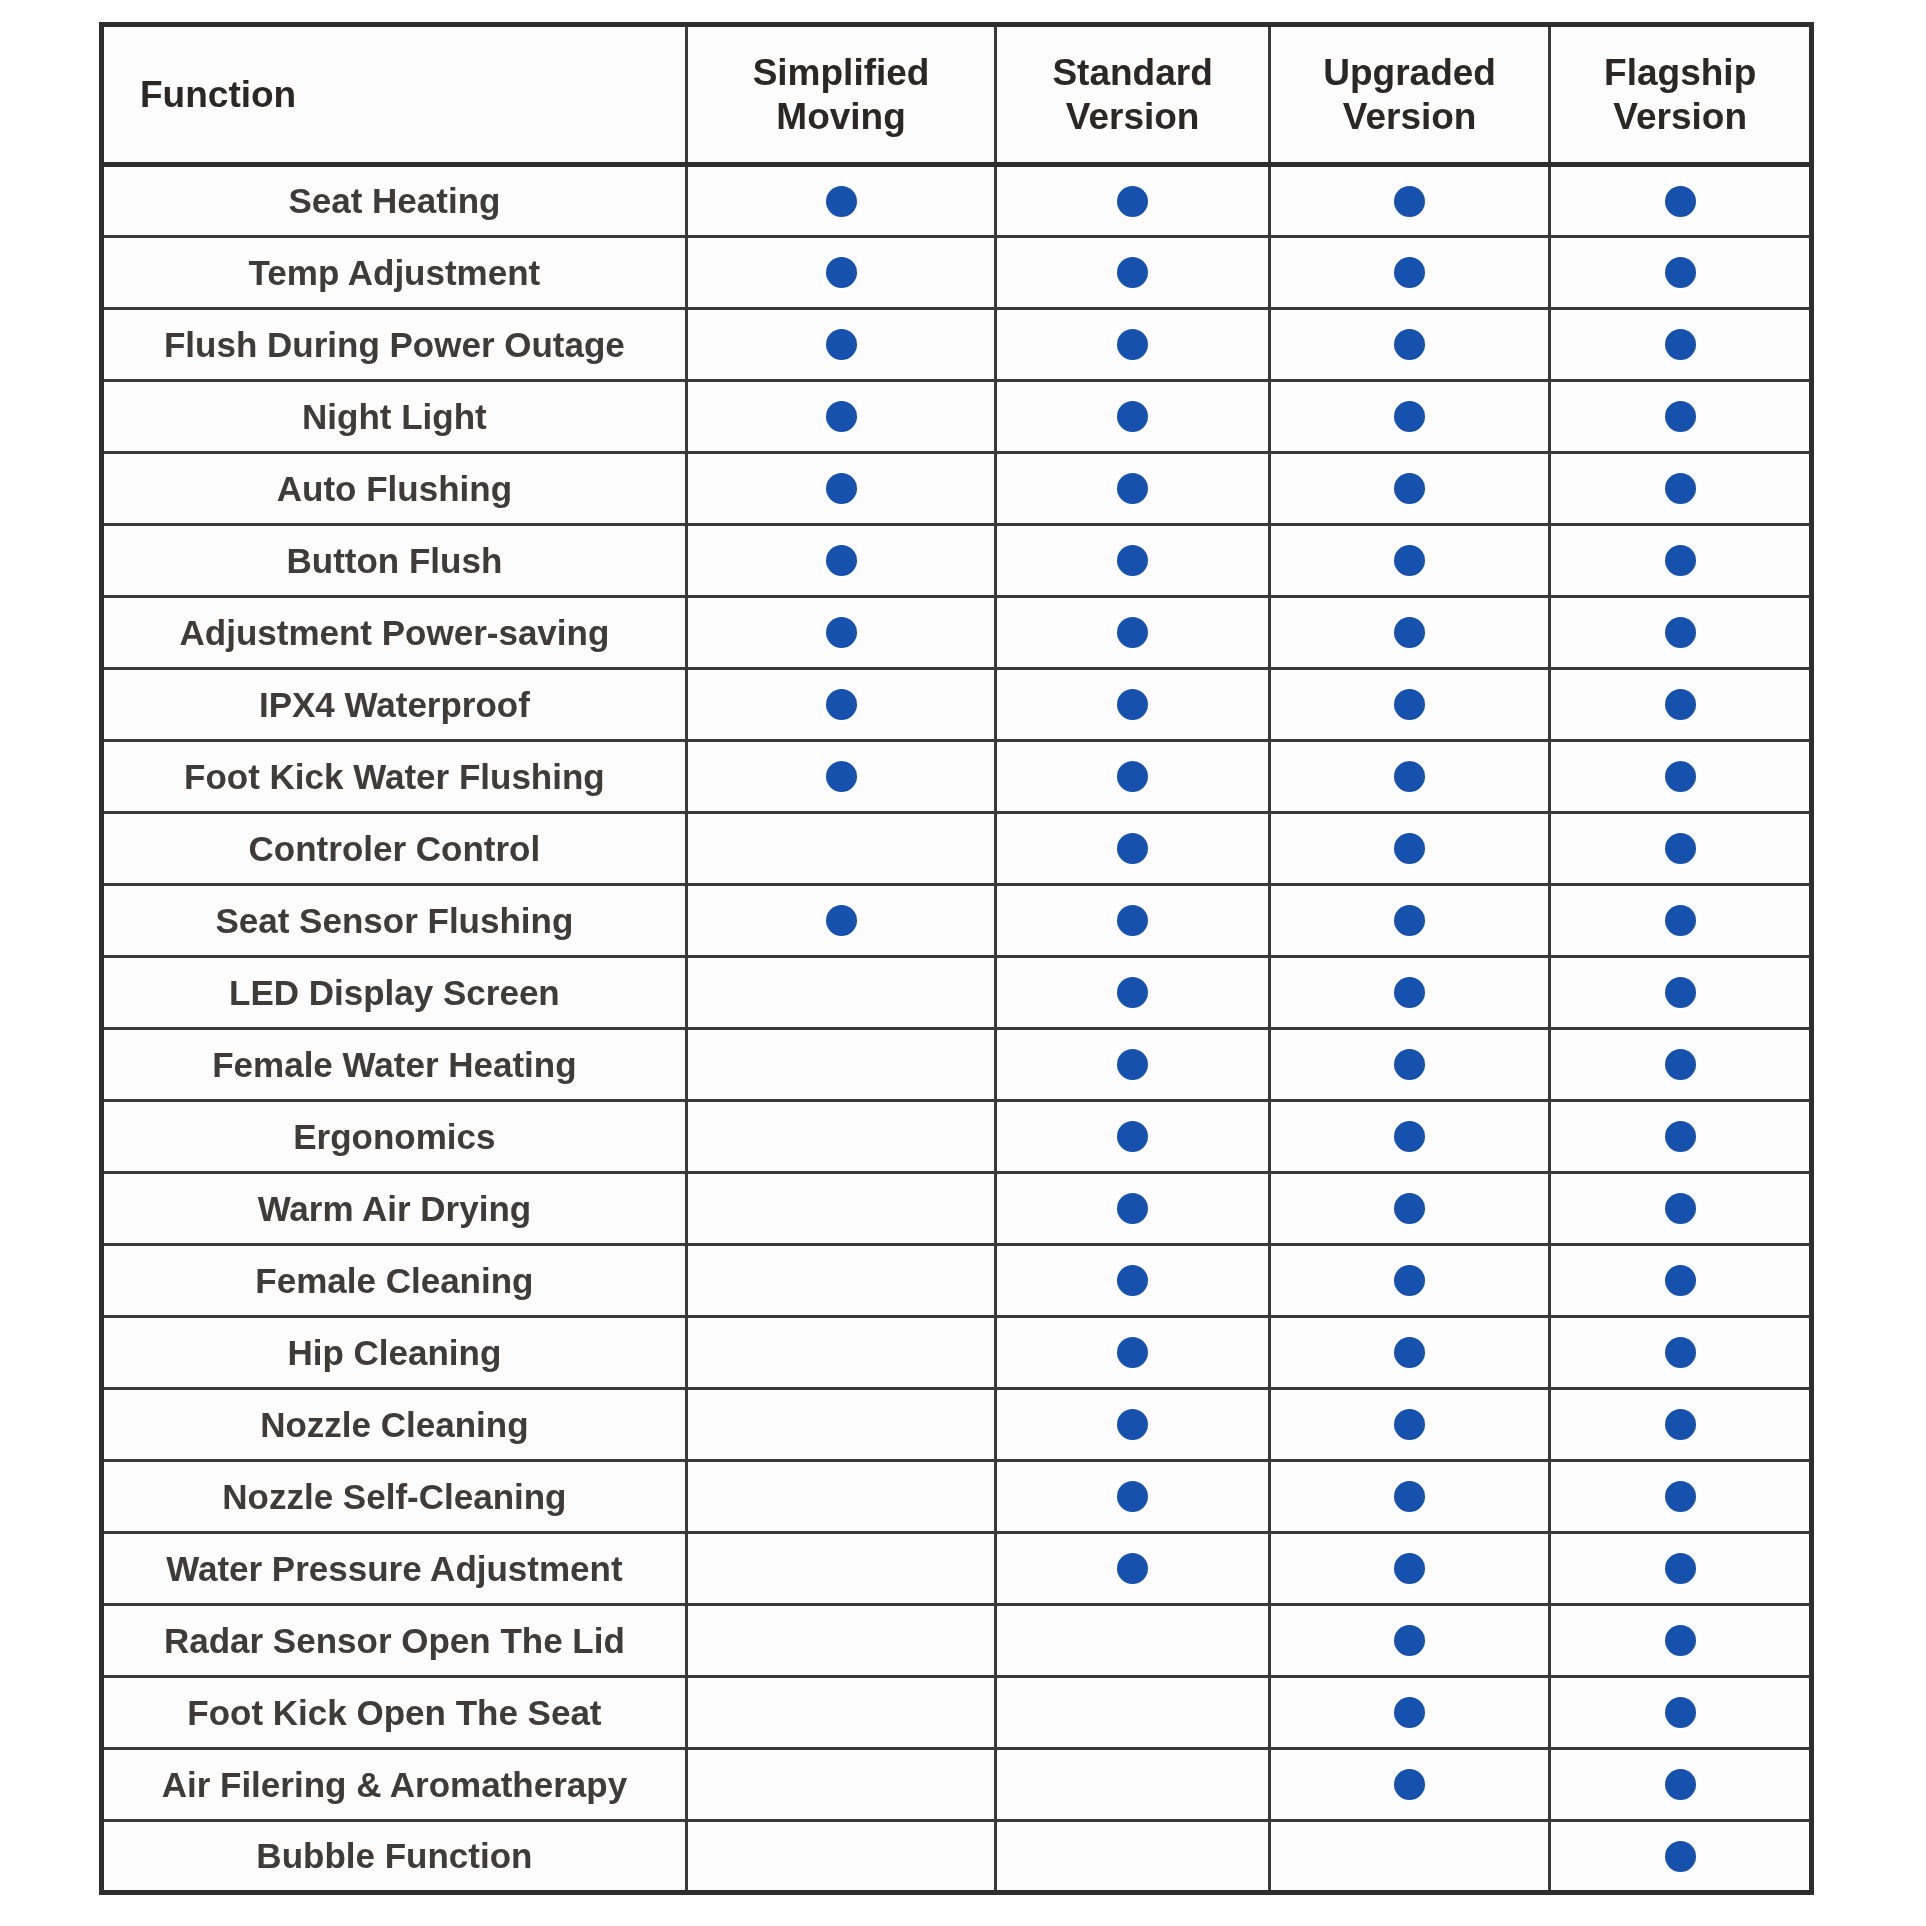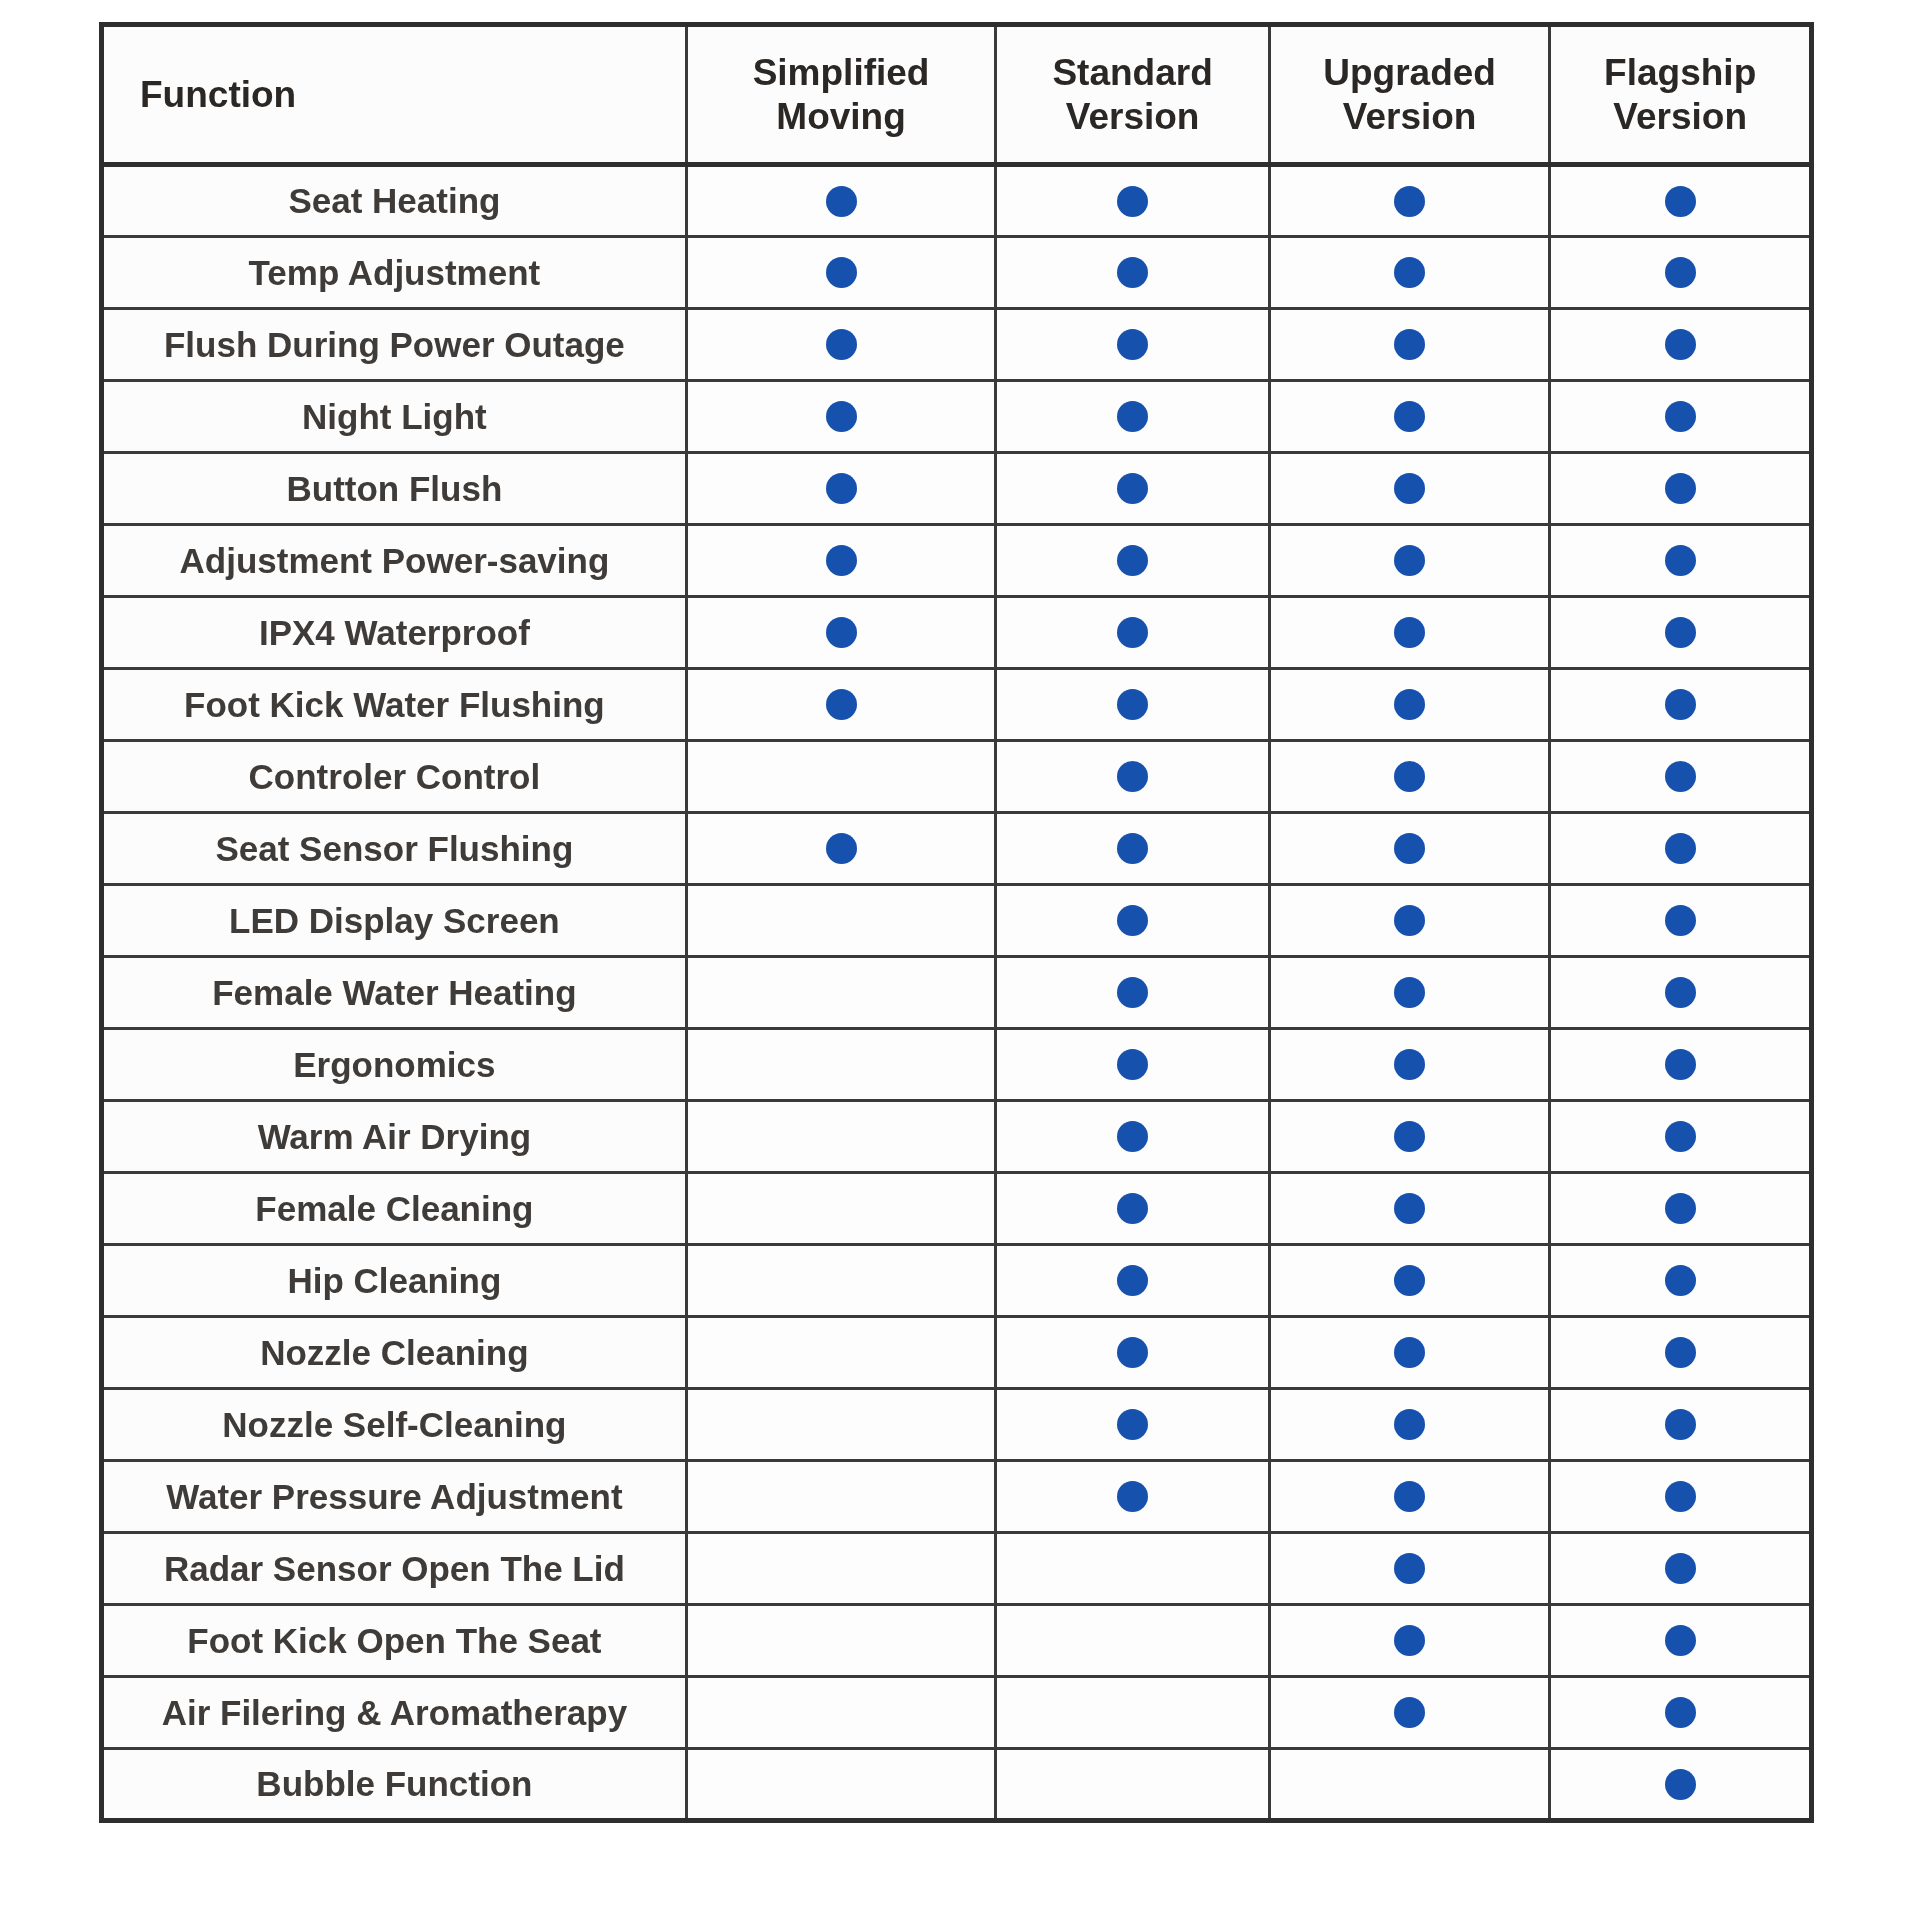--- a/index.html
+++ b/index.html
@@ -124,20 +124,27 @@
             <td class="dot-cell"><span class="dot" style="background: rgb(22, 82, 173);"></span></td>
           </tr>
           <tr class="feature-row">
             <td class="function-cell">Night Light</td>
             <td class="dot-cell"><span class="dot" style="background: rgb(22, 82, 173);"></span></td>
             <td class="dot-cell"><span class="dot" style="background: rgb(22, 82, 173);"></span></td>
             <td class="dot-cell"><span class="dot" style="background: rgb(22, 82, 173);"></span></td>
             <td class="dot-cell"><span class="dot" style="background: rgb(22, 82, 173);"></span></td>
           </tr>
           <tr class="feature-row">
+            <td class="function-cell">Auto Flushing</td>
+            <td class="dot-cell"><span class="dot" style="background: rgb(22, 82, 173);"></span></td>
+            <td class="dot-cell"><span class="dot" style="background: rgb(22, 82, 173);"></span></td>
+            <td class="dot-cell"><span class="dot" style="background: rgb(22, 82, 173);"></span></td>
+            <td class="dot-cell"><span class="dot" style="background: rgb(22, 82, 173);"></span></td>
+          </tr>
+          <tr class="feature-row">
             <td class="function-cell">Button Flush</td>
             <td class="dot-cell"><span class="dot" style="background: rgb(22, 82, 173);"></span></td>
             <td class="dot-cell"><span class="dot" style="background: rgb(22, 82, 173);"></span></td>
             <td class="dot-cell"><span class="dot" style="background: rgb(22, 82, 173);"></span></td>
             <td class="dot-cell"><span class="dot" style="background: rgb(22, 82, 173);"></span></td>
           </tr>
           <tr class="feature-row">
             <td class="function-cell">Adjustment Power-saving</td>
             <td class="dot-cell"><span class="dot" style="background: rgb(22, 82, 173);"></span></td>
             <td class="dot-cell"><span class="dot" style="background: rgb(22, 82, 173);"></span></td>

